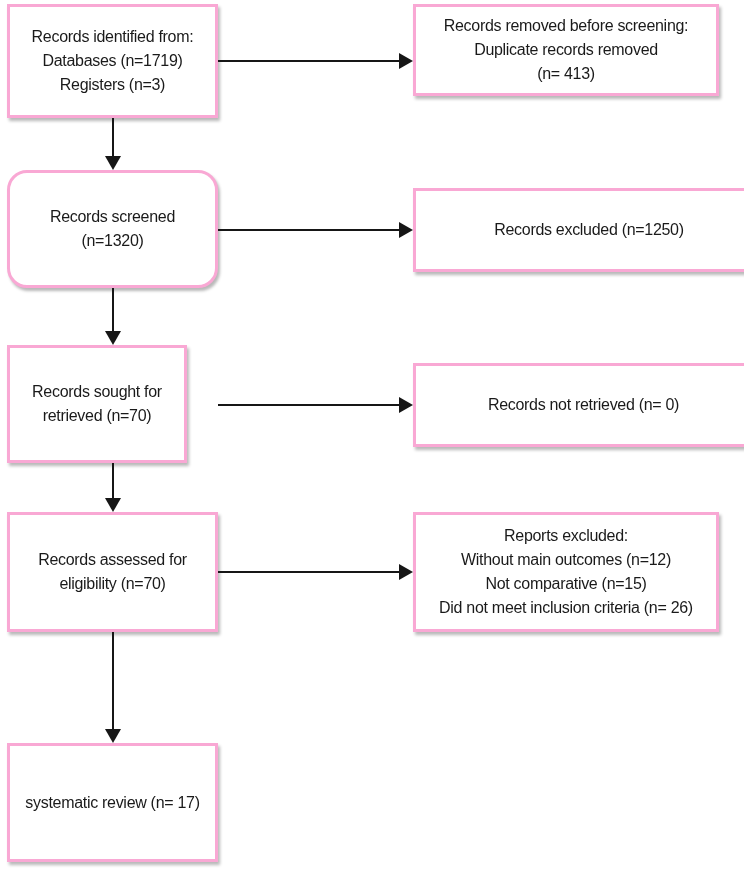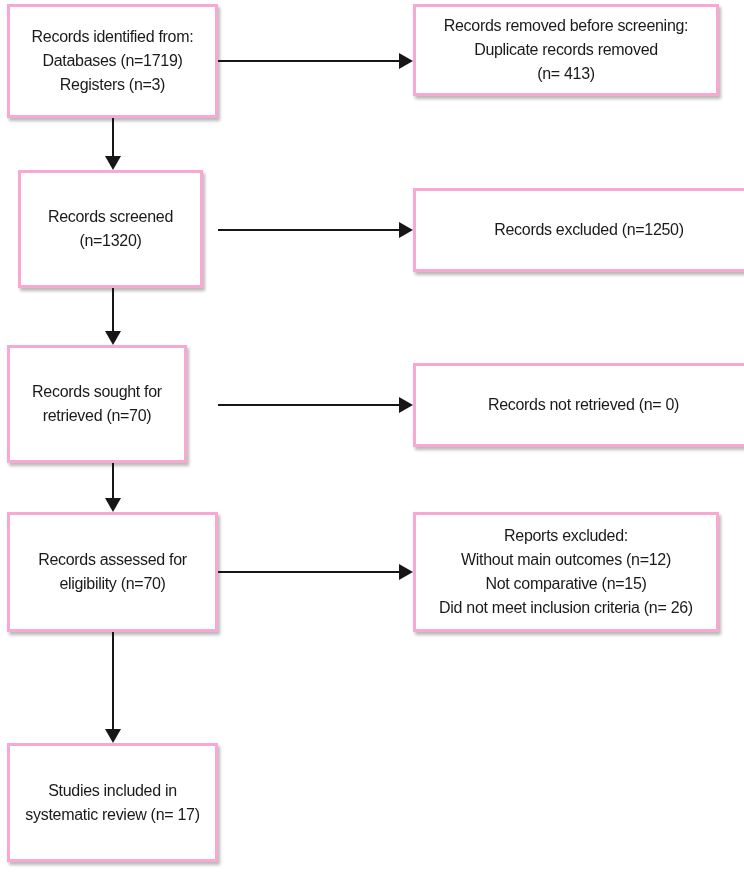--- a/index.html
+++ b/index.html
@@ -27,21 +27,21 @@
     justify-content: center;
     align-items: center;
     text-align: center;
     font-size: 16px;
     line-height: 24px;
     letter-spacing: -0.3px;
     padding: 2px 10px;
   }
   
   .b-l1 { left: 7px;  top: 4px;   width: 211px; height: 114px; }
-  .b-l2 { left: 18px;  top: 170px; width: 185px; height: 118px; }
+  .b-l2 { left: 7px;  top: 170px; width: 211px; height: 118px; border-radius: 20px; }
   .b-l3 { left: 7px;  top: 345px; width: 180px; height: 118px; }
   .b-l4 { left: 7px;  top: 512px; width: 211px; height: 120px; }
   .b-l5 { left: 7px;  top: 743px; width: 211px; height: 119px; }
   
   .b-r1 { left: 413px; top: 4px;   width: 306px; height: 92px; }
   .b-r2 { left: 413px; top: 188px; width: 352px; height: 84px;  }
   .b-r3 { left: 413px; top: 363px; width: 341px; height: 84px;  }
   .b-r4 { left: 413px; top: 512px; width: 306px; height: 120px; }
 
   
@@ -117,21 +117,20 @@
     <div>Records sought for</div>
     <div>retrieved (n=70)</div>
   </div>
 
   <div class="box b-l4">
     <div>Records assessed for</div>
     <div>eligibility (n=70)</div>
   </div>
 
   <div class="box b-l5">
-    <div>Studies included in</div>
     <div>systematic review (n= 17)</div>
   </div>
 
   <div class="box b-r1">
     <div>Records removed before screening:</div>
     <div>Duplicate records removed</div>
     <div>(n= 413)</div>
   </div>
 
   <div class="box b-r2">

